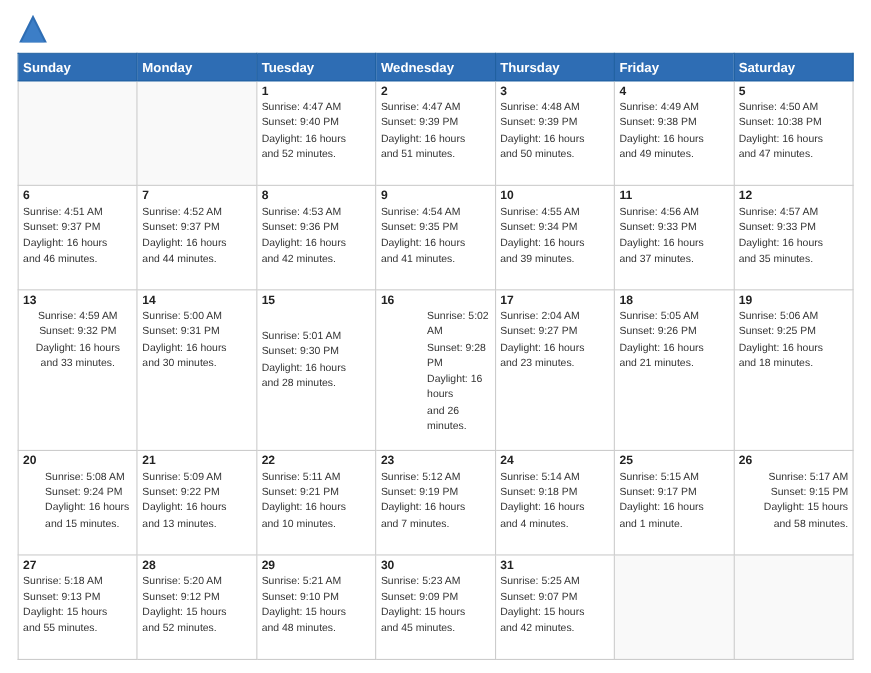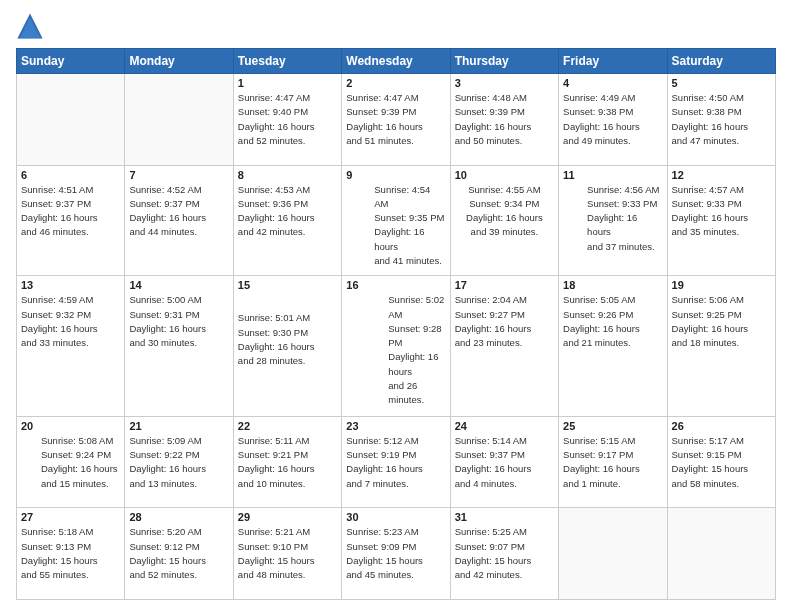--- a/index.html
+++ b/index.html
@@ -157,21 +157,21 @@
           <td>
             <span class="day-num">4</span>
             <div class="day-info" style="white-space: pre-line;">Sunrise: 4:49 AM
 Sunset: 9:38 PM
 Daylight: 16 hours
 and 49 minutes.</div>
           </td>
           <td>
             <span class="day-num">5</span>
             <div class="day-info" style="white-space: pre-line;">Sunrise: 4:50 AM
-Sunset: 9:38 PM
+Sunset: 10:38 PM
 Daylight: 16 hours
 and 47 minutes.</div>
           </td>
         </tr>
         <tr>
           <td>
             <span class="day-num">6</span>
             <div class="day-info" style="white-space: pre-line;">Sunrise: 4:51 AM
 Sunset: 9:37 PM
 Daylight: 16 hours
@@ -186,51 +186,51 @@
           </td>
           <td>
             <span class="day-num">8</span>
             <div class="day-info" style="white-space: pre-line;">Sunrise: 4:53 AM
 Sunset: 9:36 PM
 Daylight: 16 hours
 and 42 minutes.</div>
           </td>
           <td>
             <span class="day-num">9</span>
-            <div class="day-info" style="white-space: pre-line; margin-left: 28px;">Sunrise: 4:54 AM
+            <div class="day-info" style="white-space: pre-line;">Sunrise: 4:54 AM
 Sunset: 9:35 PM
 Daylight: 16 hours
 and 41 minutes.</div>
           </td>
           <td>
             <span class="day-num">10</span>
-            <div class="day-info" style="white-space: pre-line; text-align: center;">Sunrise: 4:55 AM
+            <div class="day-info" style="white-space: pre-line;">Sunrise: 4:55 AM
 Sunset: 9:34 PM
 Daylight: 16 hours
 and 39 minutes.</div>
           </td>
           <td>
             <span class="day-num">11</span>
-            <div class="day-info" style="white-space: pre-line; margin-left: 24px;">Sunrise: 4:56 AM
+            <div class="day-info" style="white-space: pre-line;">Sunrise: 4:56 AM
 Sunset: 9:33 PM
 Daylight: 16 hours
 and 37 minutes.</div>
           </td>
           <td>
             <span class="day-num">12</span>
             <div class="day-info" style="white-space: pre-line;">Sunrise: 4:57 AM
 Sunset: 9:33 PM
 Daylight: 16 hours
 and 35 minutes.</div>
           </td>
         </tr>
         <tr>
           <td>
             <span class="day-num">13</span>
-            <div class="day-info" style="white-space: pre-line;">Sunrise: 4:59 AM
+            <div class="day-info" style="white-space: pre-line; text-align: center;">Sunrise: 4:59 AM
 Sunset: 9:32 PM
 Daylight: 16 hours
 and 33 minutes.</div>
           </td>
           <td>
             <span class="day-num">14</span>
             <div class="day-info" style="white-space: pre-line;">Sunrise: 5:00 AM
 Sunset: 9:31 PM
 Daylight: 16 hours
 and 30 minutes.</div>
@@ -296,34 +296,34 @@
           <td>
             <span class="day-num">23</span>
             <div class="day-info" style="white-space: pre-line;">Sunrise: 5:12 AM
 Sunset: 9:19 PM
 Daylight: 16 hours
 and 7 minutes.</div>
           </td>
           <td>
             <span class="day-num">24</span>
             <div class="day-info" style="white-space: pre-line;">Sunrise: 5:14 AM
-Sunset: 9:37 PM
+Sunset: 9:18 PM
 Daylight: 16 hours
 and 4 minutes.</div>
           </td>
           <td>
             <span class="day-num">25</span>
             <div class="day-info" style="white-space: pre-line;">Sunrise: 5:15 AM
 Sunset: 9:17 PM
 Daylight: 16 hours
 and 1 minute.</div>
           </td>
           <td>
             <span class="day-num">26</span>
-            <div class="day-info" style="white-space: pre-line;">Sunrise: 5:17 AM
+            <div class="day-info" style="white-space: pre-line; text-align: right;">Sunrise: 5:17 AM
 Sunset: 9:15 PM
 Daylight: 15 hours
 and 58 minutes.</div>
           </td>
         </tr>
         <tr>
           <td>
             <span class="day-num">27</span>
             <div class="day-info" style="white-space: pre-line;">Sunrise: 5:18 AM
 Sunset: 9:13 PM

